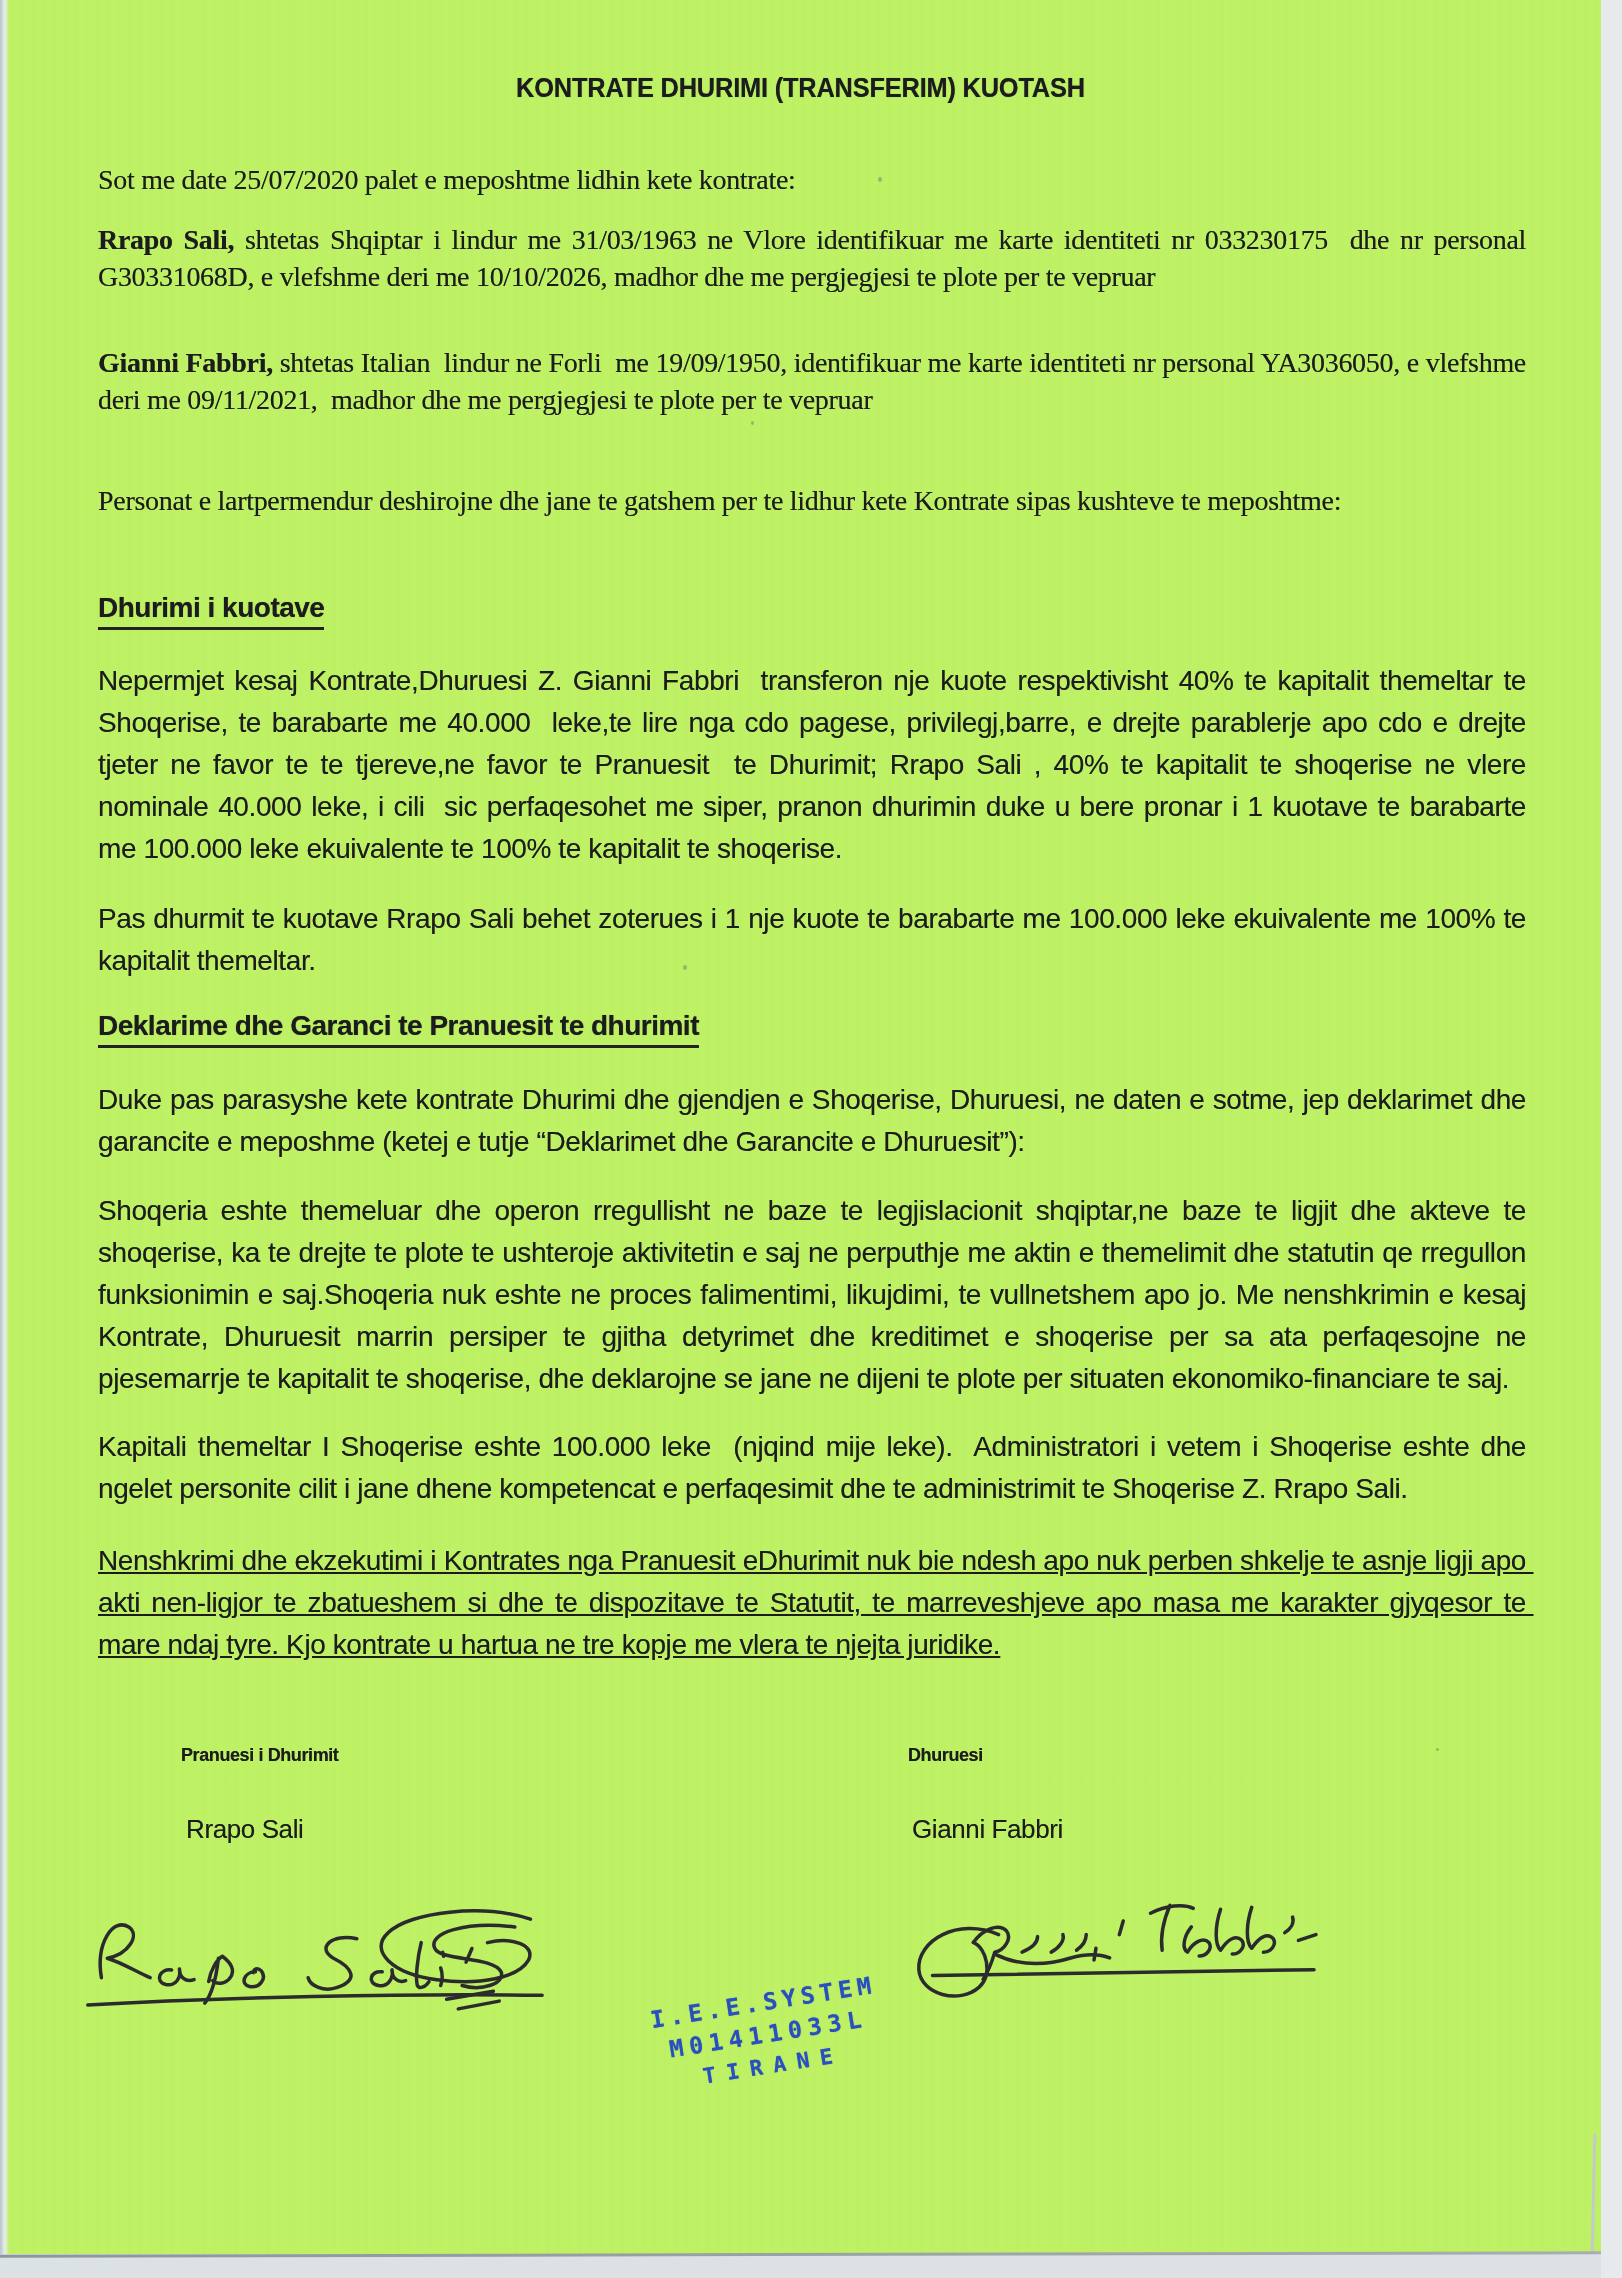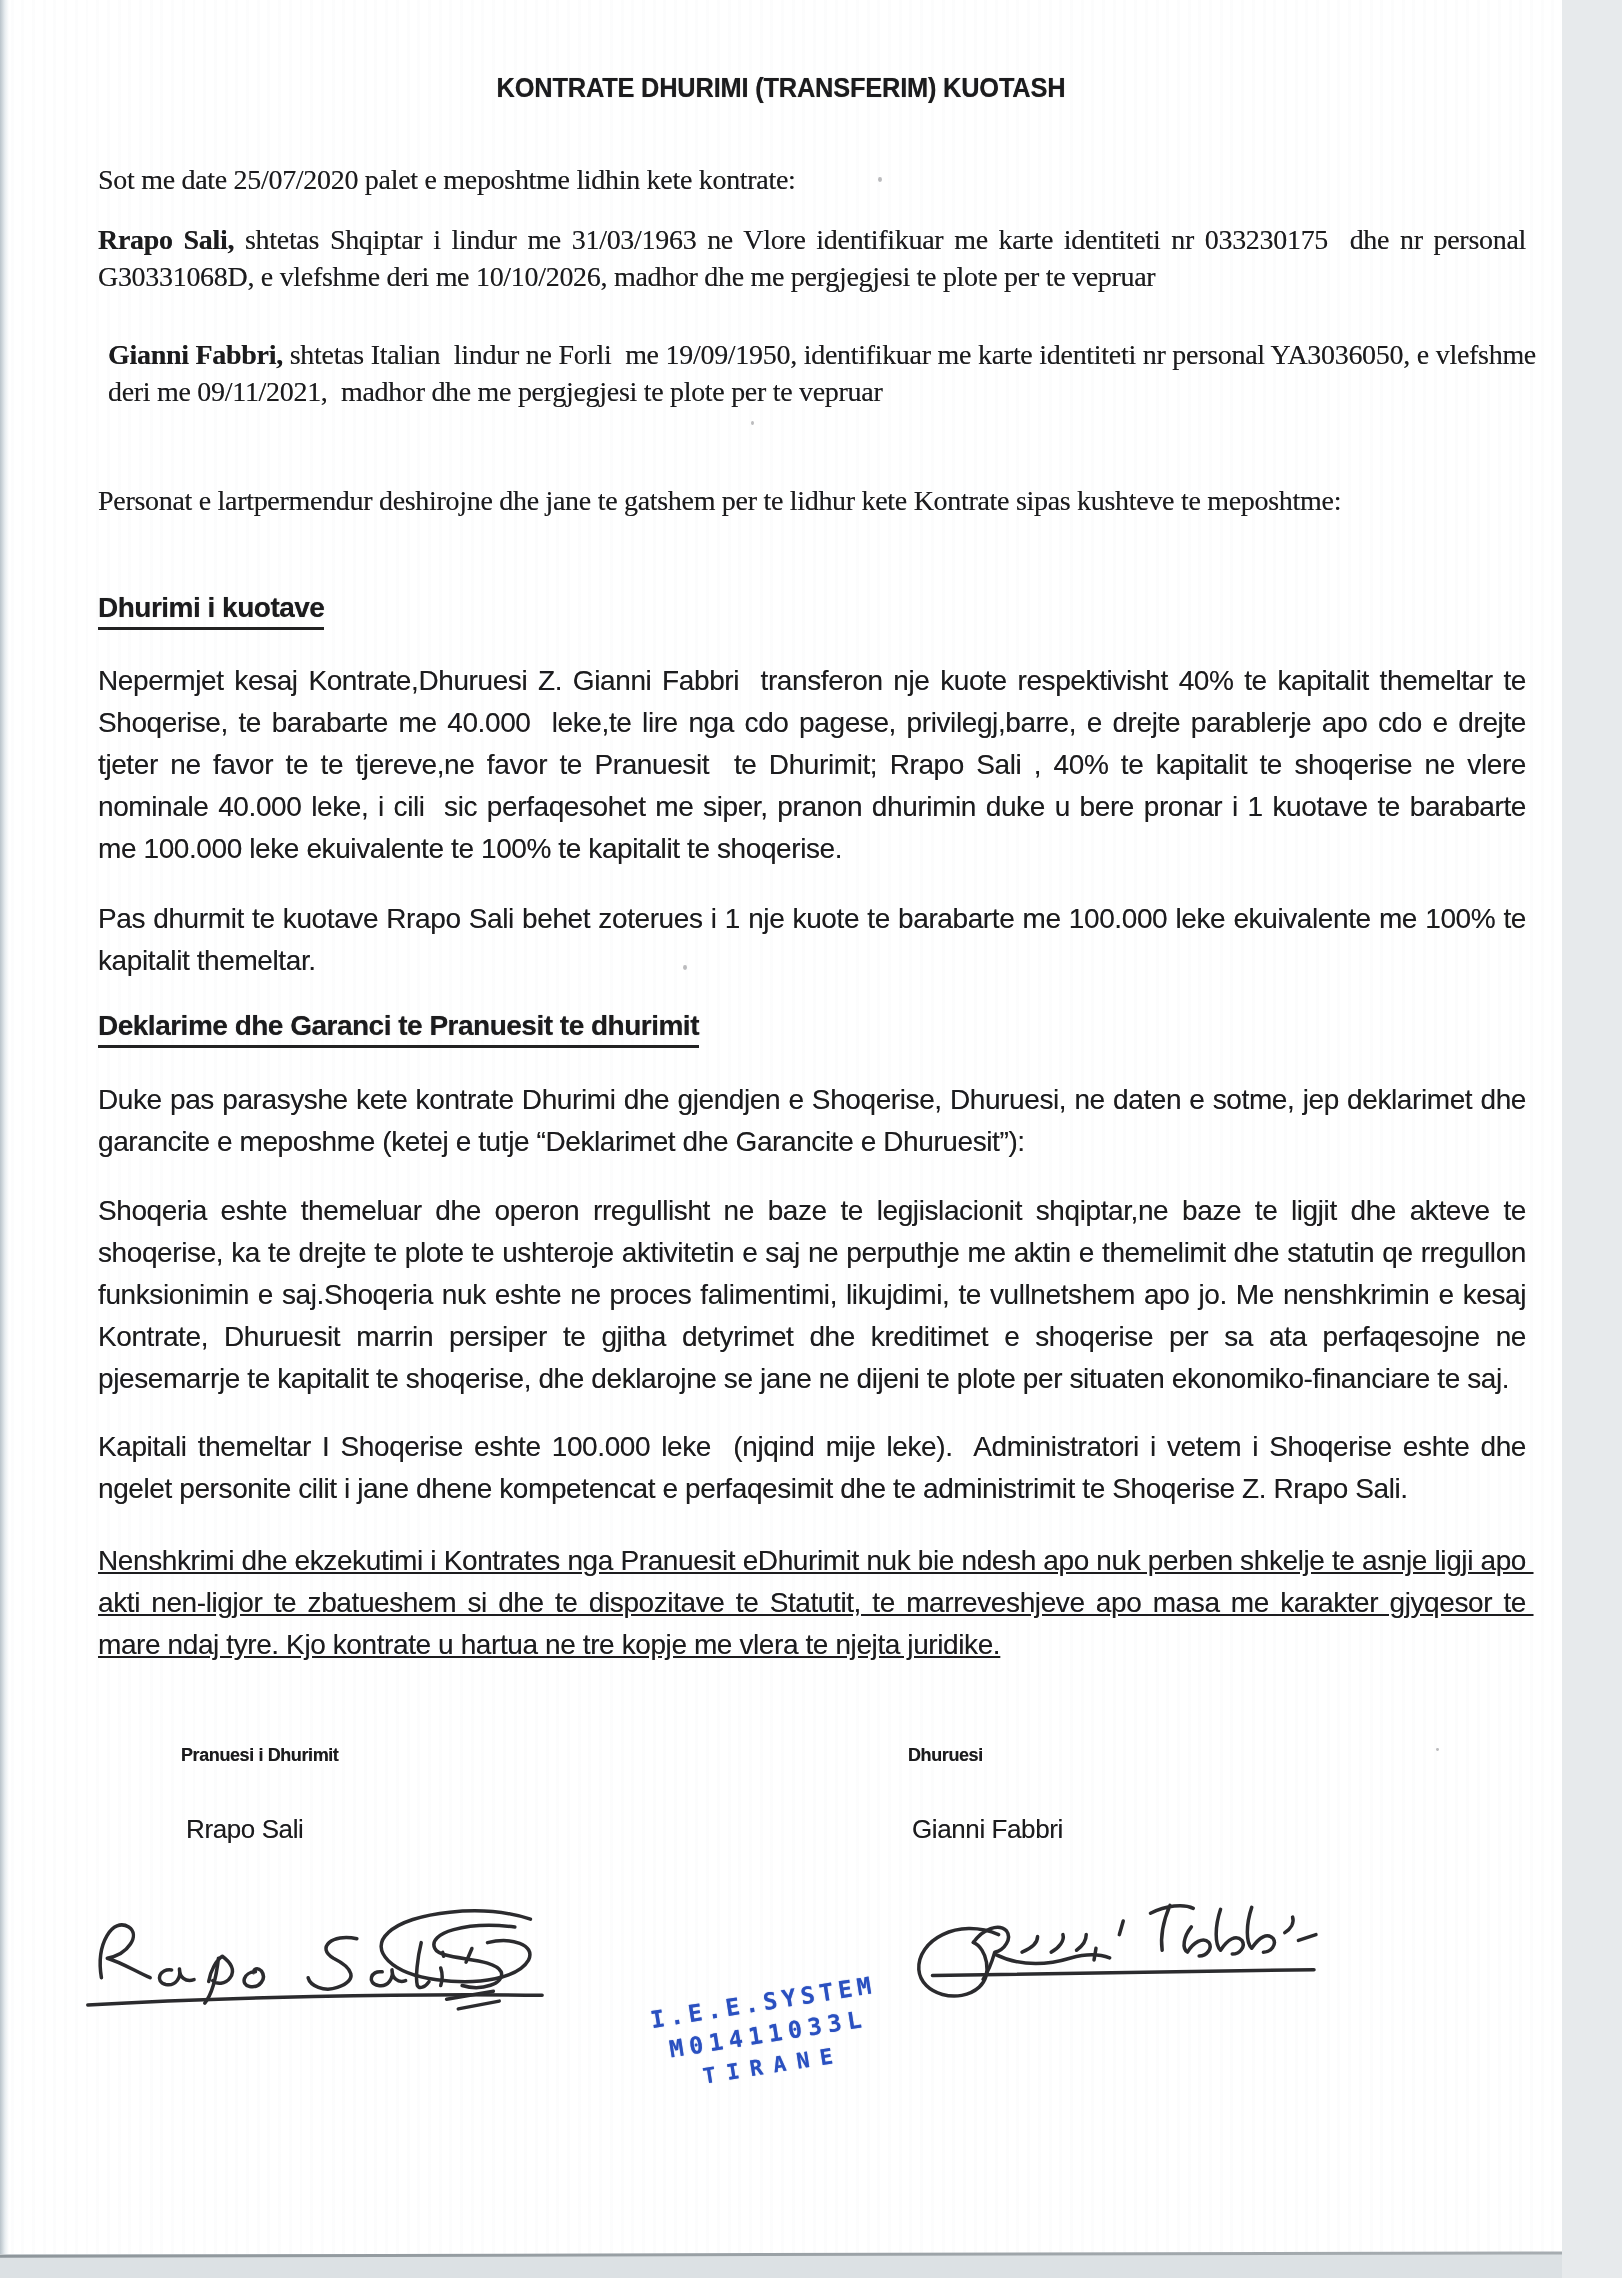--- a/index.html
+++ b/index.html
@@ -1,20 +1,21 @@
 <!DOCTYPE html>
 <html><head>
 <meta charset="utf-8">
 <style>
   html,body { margin:0; padding:0; background:#e7eaec; }
   .screen {
     position:relative; width:1562px; height:2278px;
-    background:#ffffff; overflow:hidden;
+    background:#bef264; overflow:hidden;
     font-family:"Liberation Sans", sans-serif;
     color:#1c1c1e;
+    padding-left:39px;
   }
   
   .scan-noise {
     position:absolute; inset:0; pointer-events:none;
     background:repeating-linear-gradient(90deg, rgba(120,135,150,.045) 0 2.9px, transparent 2.9px 10.7px);
     opacity:.5;
   }
   .edge-left {
     position:absolute; left:0; top:0; width:8.8px; height:2255px;
     background:linear-gradient(to right, #b9c3ca, #e8edf0 55%, rgba(255,255,255,0));
@@ -48,21 +49,21 @@
     text-align:justify; white-space:pre-wrap;
     text-shadow:0 0 0.5px rgba(20,20,20,.5);
   }
   .doc-title {
     position:absolute; left:0; top:55px; width:100%;
     text-align:center; font-weight:bold; font-size:27px; letter-spacing:-0.2px;
     transform:scaleX(.94); text-shadow:0 0 0.7px rgba(0,0,0,.6);
   }
   .intro   { top:133px; }
   .party1  { top:193px; }
-  .party2  { top:308px;margin-left:10px; }
+  .party2  { top:316px; }
   .preamble{ top:454px; }
   .h-sec {
     position:absolute; left:98px; font-weight:bold; font-size:28px; letter-spacing:-0.5px;
     text-shadow:0 0 0.7px rgba(0,0,0,.6);
   }
   .h-sec .u { display:inline-block; border-bottom:3.9px solid #222; padding-bottom:2.9px; }
   .h1pos { top:569px; }
   .h2pos { top:987px; }
   .s1p1 { top:632px; }
   .s1p2 { top:870px; }

